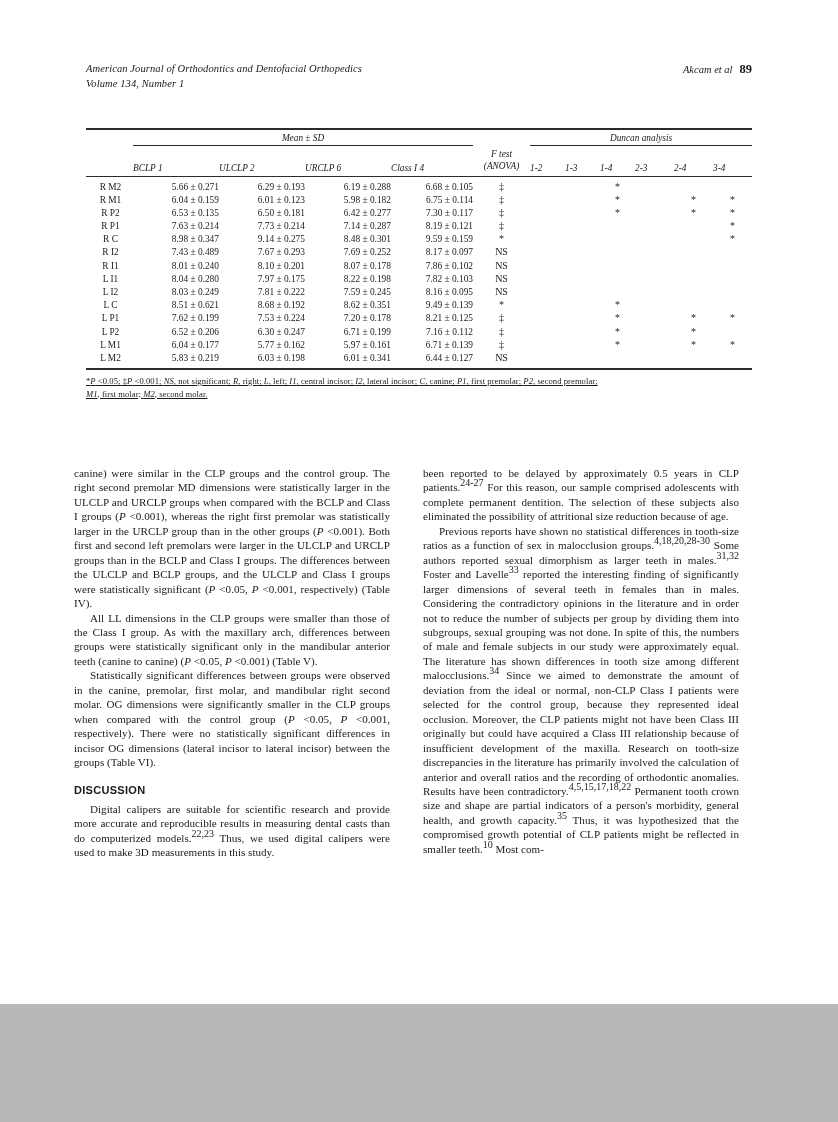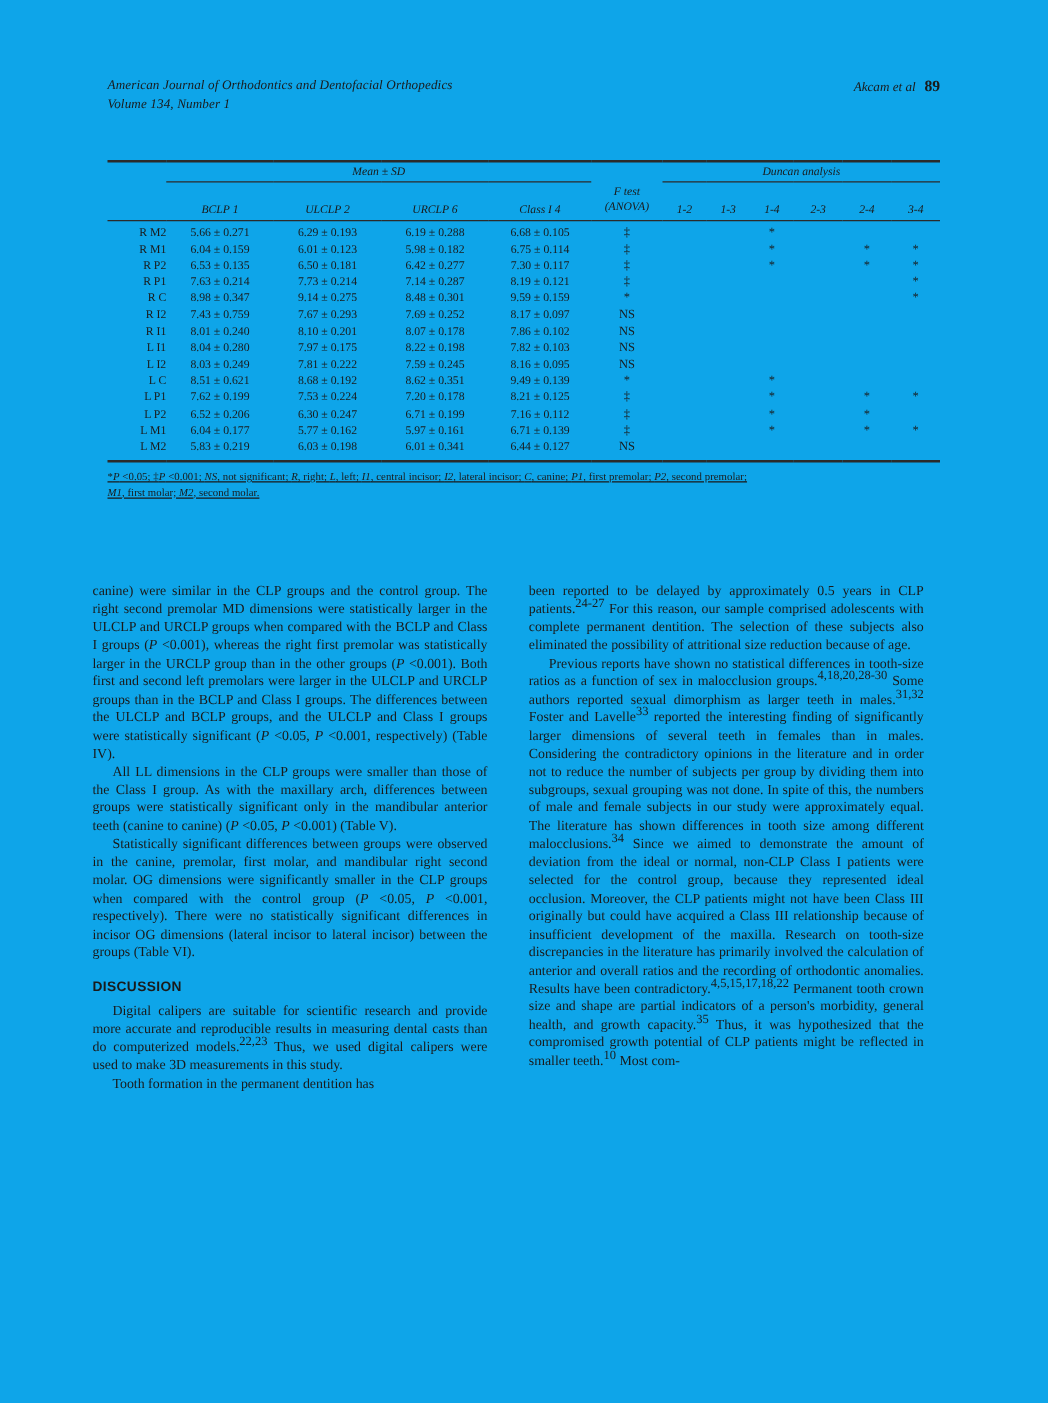--- a/index.html
+++ b/index.html
@@ -2,22 +2,22 @@
 <html><head>
 <meta charset="utf-8">
 <style>
   html, body {
     margin: 0;
     padding: 0;
     background: #b8b8b8;
   }
   .page {
     width: 838px;
-    height: 1122px;
-    background: #0ea5e9;
+    height: 1004px;
+    background: #ffffff;
     position: relative;
     margin: 0 auto;
     overflow: hidden;
     font-family: "Liberation Serif", "DejaVu Serif", serif;
     color: #1a1a1a;
   }
 
   
   .runhead {
     position: absolute;
@@ -81,34 +81,34 @@
   .grp-head {
     font-style: italic;
     text-align: center;
     font-size: 9.3px;
     padding: 3px 0 2px 0 !important;
   }
   .grp-underline { border-bottom: 0.9px solid #2b2b2b; }
 
   .col-head {
     font-style: italic;
-    text-align: center;
+    text-align: left;
     font-size: 9.3px;
     padding: 2px 0 3px 0 !important;
     white-space: nowrap;
   }
   .col-head.ftest { line-height: 12.5px; }
 
   tr.body-row td {
     padding: 1.6px 0 1.6px 0;
     font-size: 9.4px;
     white-space: nowrap;
   }
-  td.rowlabel { text-align: right; padding-left: 2px !important; }
-  td.val { text-align: center; }
+  td.rowlabel { text-align: center; padding-left: 2px !important; }
+  td.val { text-align: right; }
   td.ftest { text-align: center; }
   td.dun { text-align: center; }
   .sym { font-size: 10px; line-height: 1; }
 
   .first-body td { padding-top: 5px !important; }
   .last-body td  { padding-bottom: 5px !important; }
 
   .tbl-foot {
     font-size: 8.6px;
     line-height: 12.6px;
@@ -273,21 +273,21 @@
             <td class="ftest"><span class="sym">*</span></td>
             <td class="dun"><span class="sym"></span></td>
             <td class="dun"><span class="sym"></span></td>
             <td class="dun"><span class="sym"></span></td>
             <td class="dun"><span class="sym"></span></td>
             <td class="dun"><span class="sym"></span></td>
             <td class="dun"><span class="sym">*</span></td>
           </tr>
           <tr class="body-row">
             <td class="rowlabel">R I2</td>
-            <td class="val">7.43 ± 0.759</td>
+            <td class="val">7.43 ± 0.489</td>
             <td class="val">7.67 ± 0.293</td>
             <td class="val">7.69 ± 0.252</td>
             <td class="val">8.17 ± 0.097</td>
             <td class="ftest"><span class="sym">NS</span></td>
             <td class="dun"><span class="sym"></span></td>
             <td class="dun"><span class="sym"></span></td>
             <td class="dun"><span class="sym"></span></td>
             <td class="dun"><span class="sym"></span></td>
             <td class="dun"><span class="sym"></span></td>
             <td class="dun"><span class="sym"></span></td>
@@ -414,21 +414,20 @@
   </div>
 
   <div class="cols">
 
     <div class="col">
       <p>canine) were similar in the CLP groups and the control group. The right second premolar MD dimensions were statistically larger in the ULCLP and URCLP groups when compared with the BCLP and Class I groups (<i>P</i> &lt;0.001), whereas the right first premolar was statistically larger in the URCLP group than in the other groups (<i>P</i> &lt;0.001). Both first and second left premolars were larger in the ULCLP and URCLP groups than in the BCLP and Class I groups. The differences between the ULCLP and BCLP groups, and the ULCLP and Class I groups were statistically significant (<i>P</i> &lt;0.05, <i>P</i> &lt;0.001, respectively) (Table IV).</p>
       <p class="ind">All LL dimensions in the CLP groups were smaller than those of the Class I group. As with the maxillary arch, differences between groups were statistically significant only in the mandibular anterior teeth (canine to canine) (<i>P</i> &lt;0.05, <i>P</i> &lt;0.001) (Table V).</p>
       <p class="ind">Statistically significant differences between groups were observed in the canine, premolar, first molar, and mandibular right second molar. OG dimensions were significantly smaller in the CLP groups when compared with the control group (<i>P</i> &lt;0.05, <i>P</i> &lt;0.001, respectively). There were no statistically significant differences in incisor OG dimensions (lateral incisor to lateral incisor) between the groups (Table VI).</p>
       <h3 class="sec">DISCUSSION</h3>
       <p class="ind">Digital calipers are suitable for scientific research and provide more accurate and reproducible results in measuring dental casts than do computerized models.<sup>22,23</sup> Thus, we used digital calipers were used to make 3D measurements in this study.</p>
-      <p class="ind">Tooth formation in the permanent dentition has</p>
     </div>
 
     <div class="col">
       <p>been reported to be delayed by approximately 0.5 years in CLP patients.<sup>24-27</sup> For this reason, our sample comprised adolescents with complete permanent dentition. The selection of these subjects also eliminated the possibility of attritional size reduction because of age.</p>
       <p class="ind">Previous reports have shown no statistical differences in tooth-size ratios as a function of sex in malocclusion groups.<sup>4,18,20,28-30</sup> Some authors reported sexual dimorphism as larger teeth in males.<sup>31,32</sup> Foster and Lavelle<sup>33</sup> reported the interesting finding of significantly larger dimensions of several teeth in females than in males. Considering the contradictory opinions in the literature and in order not to reduce the number of subjects per group by dividing them into subgroups, sexual grouping was not done. In spite of this, the numbers of male and female subjects in our study were approximately equal. The literature has shown differences in tooth size among different malocclusions.<sup>34</sup> Since we aimed to demonstrate the amount of deviation from the ideal or normal, non-CLP Class I patients were selected for the control group, because they represented ideal occlusion. Moreover, the CLP patients might not have been Class III originally but could have acquired a Class III relationship because of insufficient development of the maxilla. Research on tooth-size discrepancies in the literature has primarily involved the calculation of anterior and overall ratios and the recording of orthodontic anomalies. Results have been contradictory.<sup>4,5,15,17,18,22</sup> Permanent tooth crown size and shape are partial indicators of a person's morbidity, general health, and growth capacity.<sup>35</sup> Thus, it was hypothesized that the compromised growth potential of CLP patients might be reflected in smaller teeth.<sup>10</sup> Most com-</p>
     </div>
 
   </div>
 
 </div>

